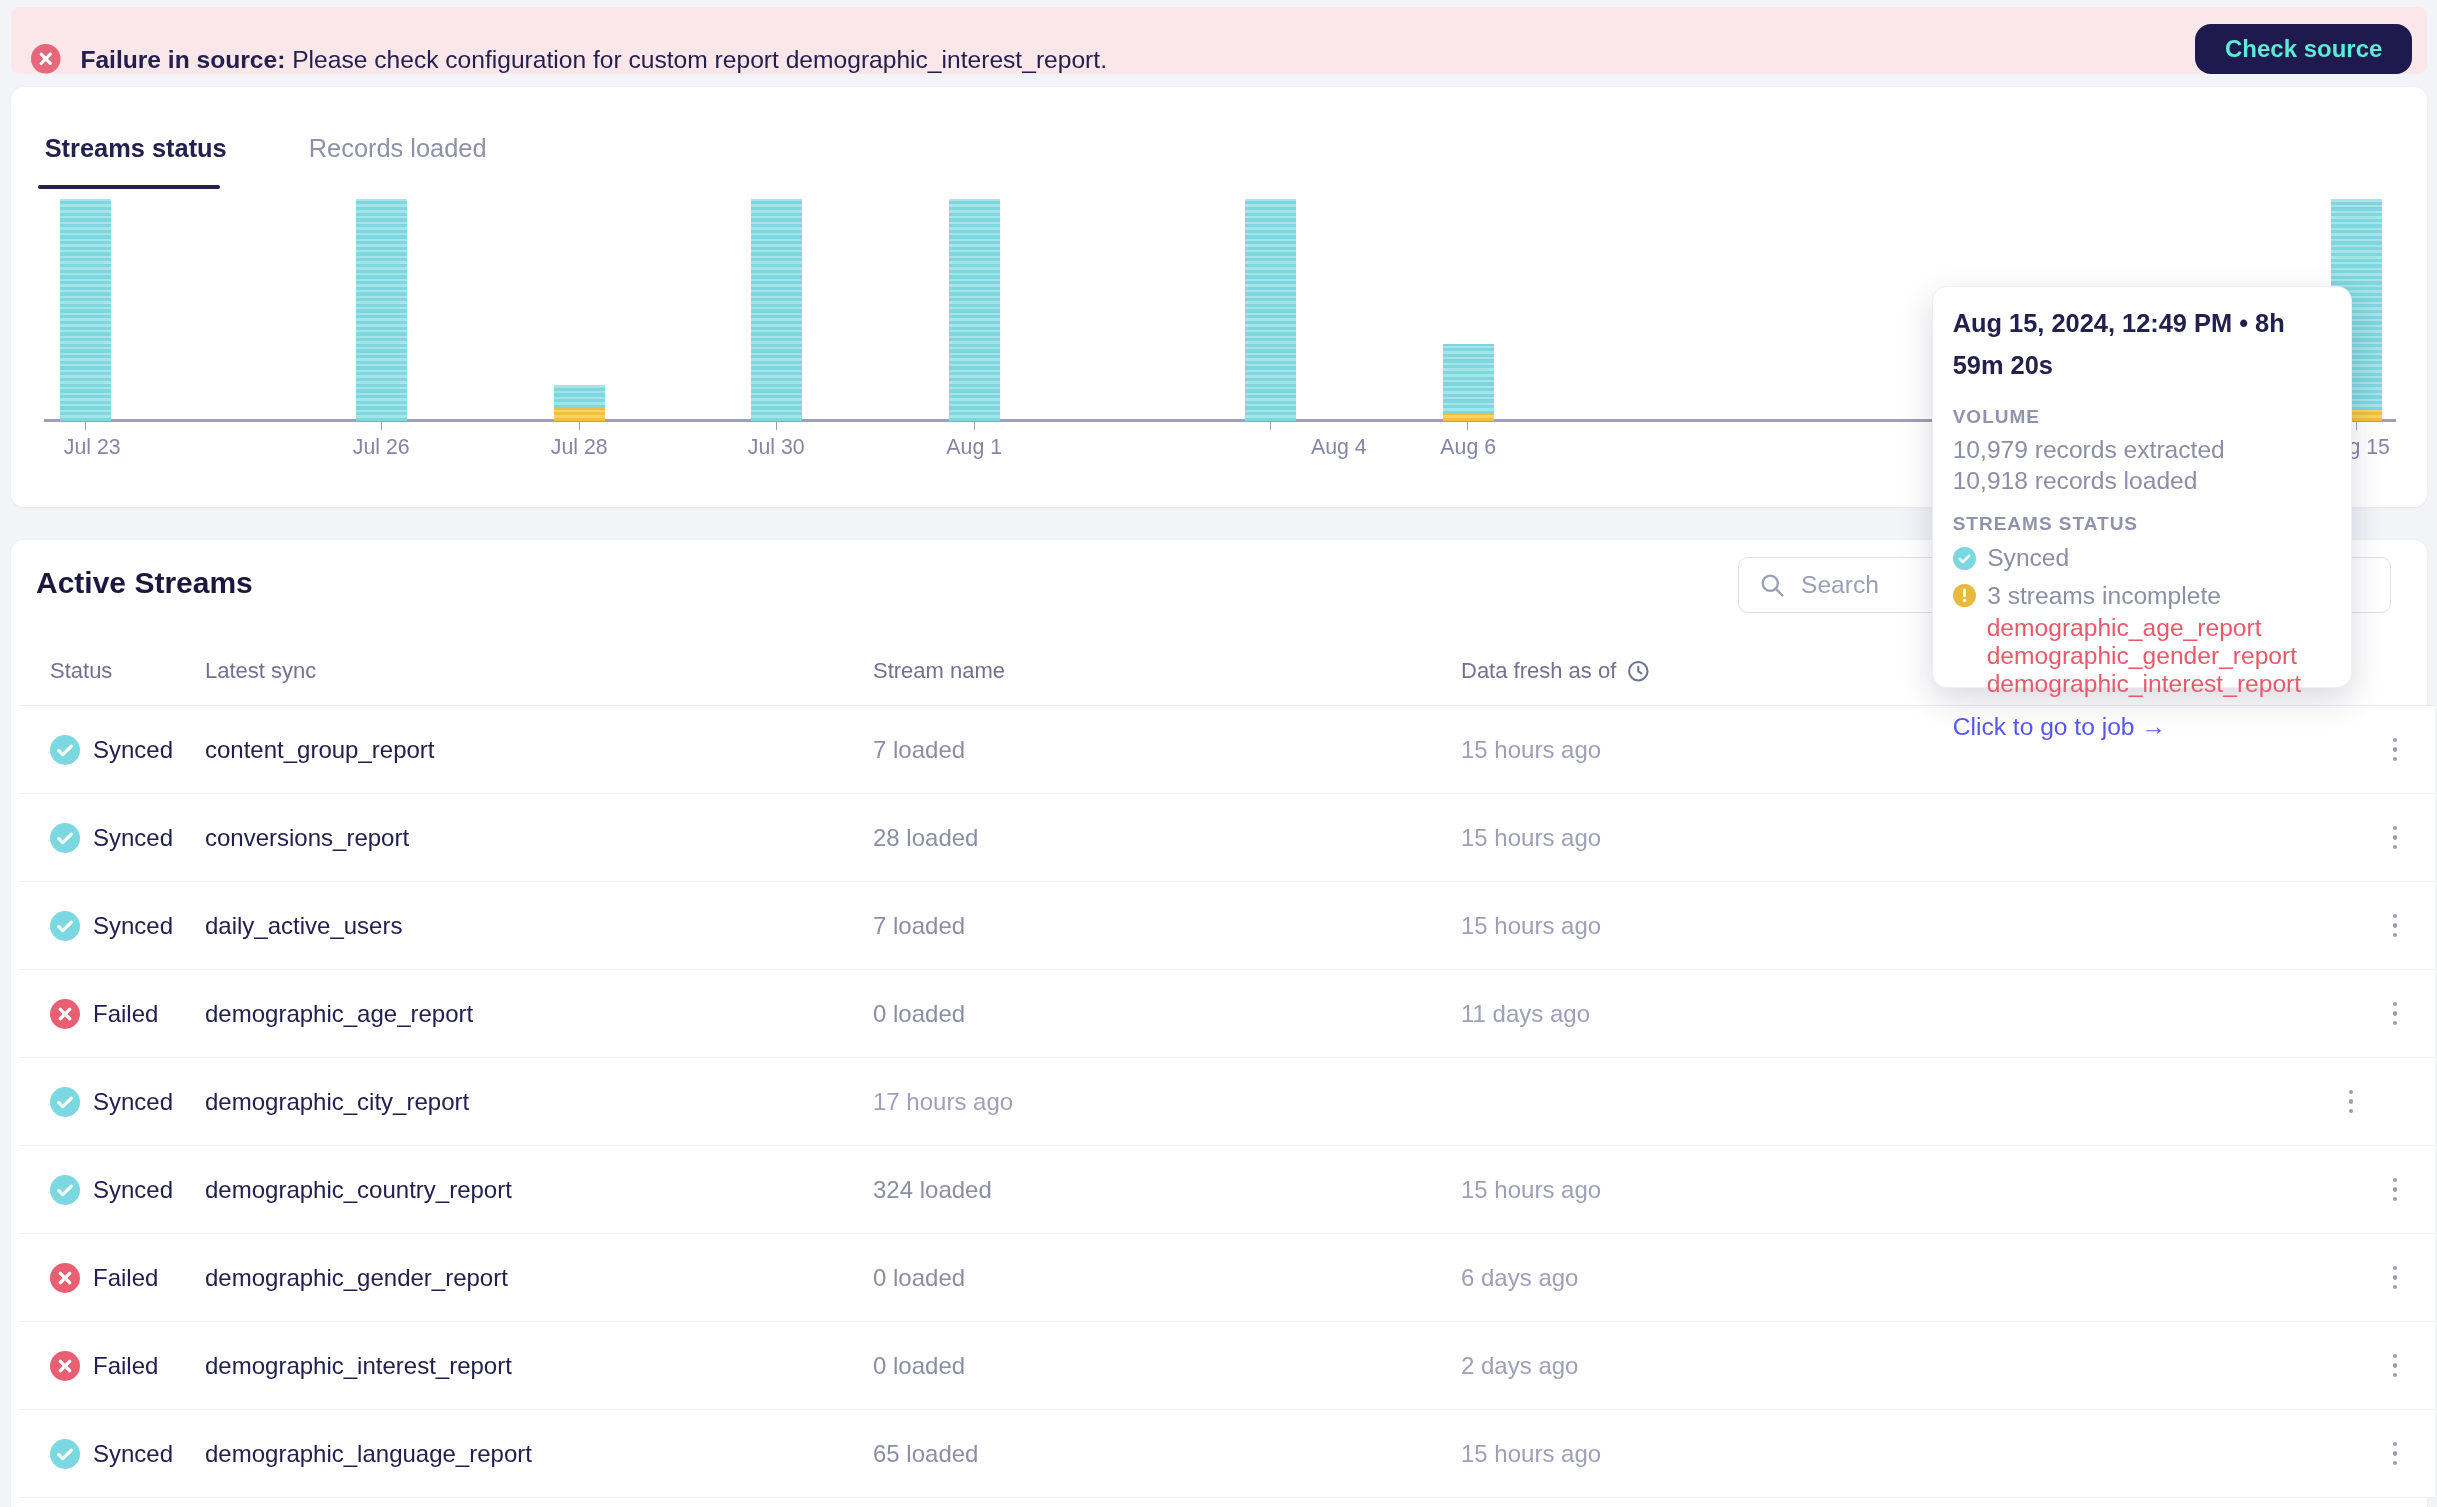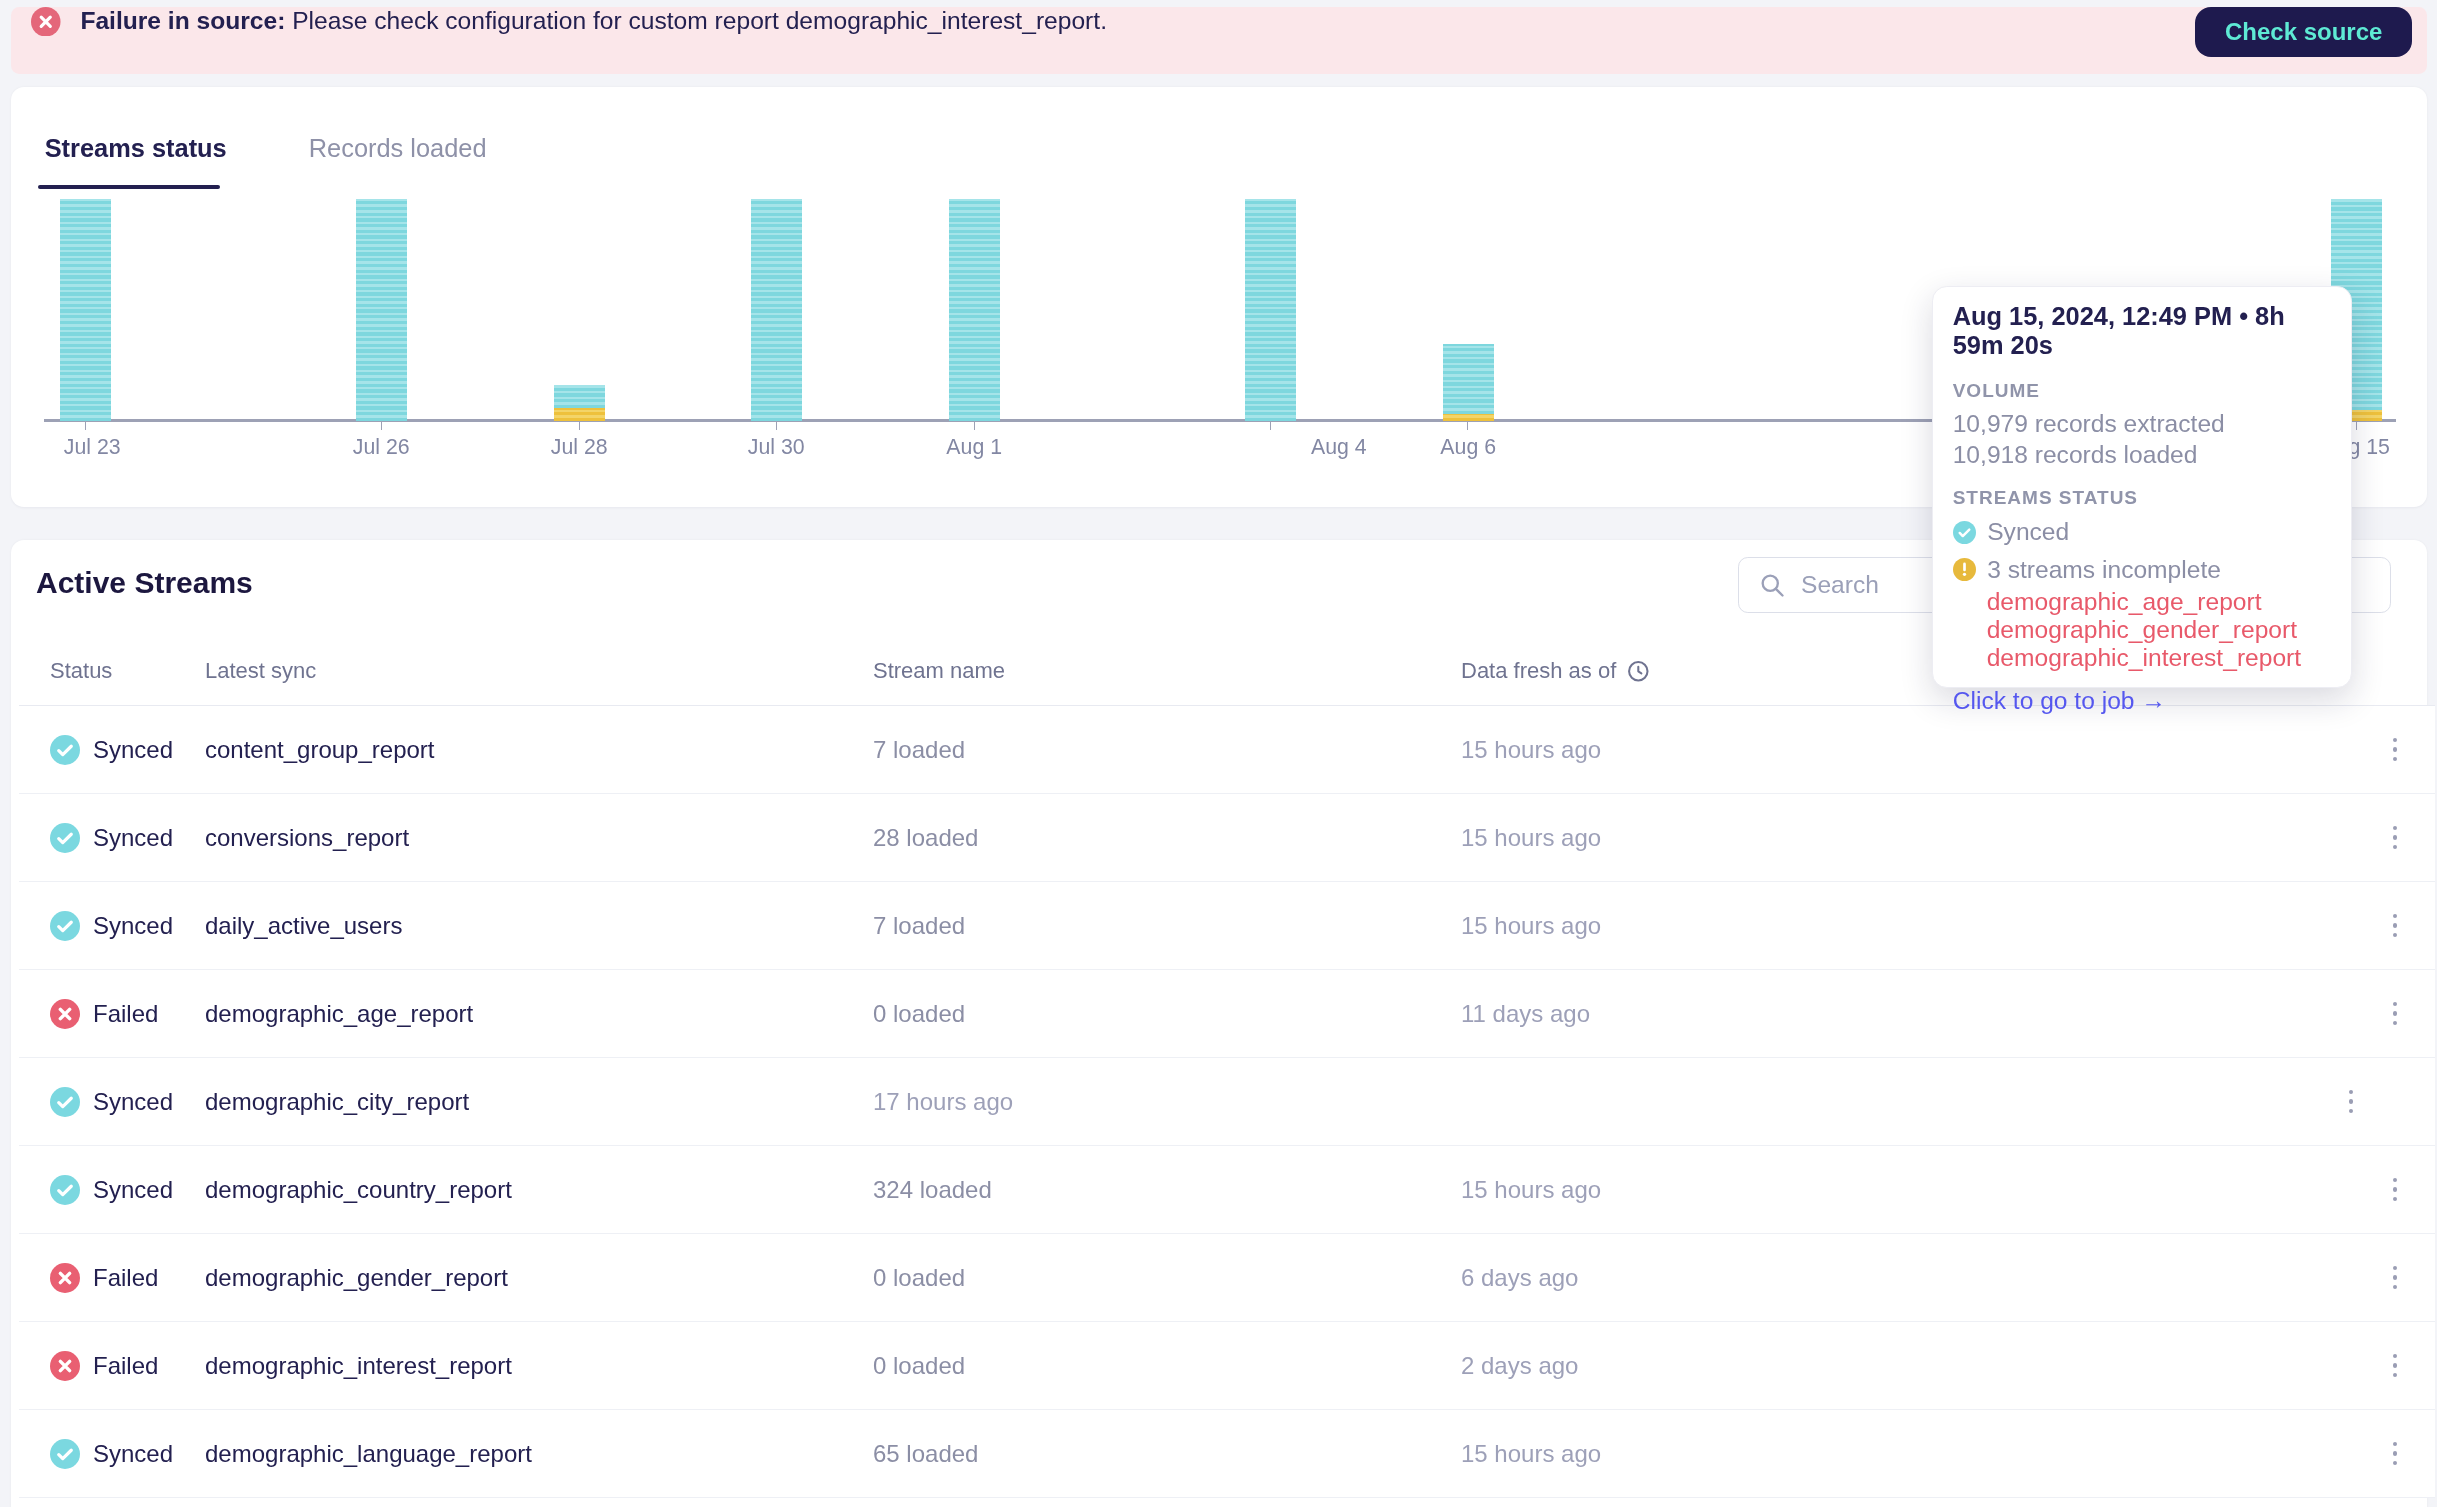--- a/index.html
+++ b/index.html
@@ -8,21 +8,21 @@
     position:relative;
     background:#f3f4f8;
     font-family:"Liberation Sans", sans-serif;
     color:#232050;
     overflow:hidden;
   }
   
   .banner {
     position:absolute; left:10.7px; top:6.6px; width:2416px; height:67px;
     background:#fbe7ea; border-radius:8.2px;
-    display:flex; align-items:flex-start; padding:0 14.8px 0 20.5px;
+    display:flex; align-items:flex-end; padding:0 14.8px 0 20.5px;
   }
   .banner-icon { width:29.5px; height:29.5px; flex:0 0 auto; }
   .banner-text { margin-left:19.7px; font-size:24.6px; color:#232050; }
   .banner-text b { font-weight:700; }
   .check-source-btn {
     margin-left:auto; height:50px; padding:0 29.5px;
     background:#1e1a4e; color:#5eead4; border:none; border-radius:16px;
     font-size:24px; font-weight:600; font-family:inherit; cursor:pointer;
     display:flex; align-items:center;
   }
@@ -50,21 +50,21 @@
   .bar-yellow{ width:100%; background:repeating-linear-gradient(to top,#eec13c 0 3.3px,#f3d468 3.3px 5.7px); }
   .axis-tick { position:absolute; top:335px; width:1.6px; height:8.2px; background:#9da1b5; }
   .axis-label { position:absolute; top:348px; width:115px; text-align:center; font-size:21.3px; color:#8287a3; }
   
   .tooltip {
     position:absolute; left:1932px; top:286px; width:420px; height:402px;
     background:#ffffff; border:0.8px solid #ededf3; border-radius:14.8px;
     box-shadow:0 11.5px 33px rgba(25,25,60,0.16);
     padding:14.8px 19.7px 9.8px 19.7px; z-index:50;
   }
-  .tt-title { font-size:25.4px; font-weight:600; color:#232050; line-height:29px; margin-bottom:19.7px; }
+  .tt-title { font-size:25.4px; font-weight:600; color:#232050; line-height:42px; margin-bottom:19.7px; }
   .tt-section { font-size:19px; font-weight:600; letter-spacing:1px; color:#9094aa; line-height:23px; }
   .tt-line { font-size:24.6px; color:#8b8ea5; line-height:29.5px; }
   .tt-vol1 { margin-top:6.6px; } .tt-vol2 { margin-bottom:16.4px; margin-top:1.6px; }
   .tt-status-row { display:flex; align-items:center; gap:11.5px; margin-top:8.2px; }
   .tt-status-row .st-icon { width:23px; height:23px; flex:0 0 auto; }
   .tt-links { list-style:none; margin:3.3px 0 0 34px; }
   .tt-links li { font-size:24.6px; line-height:28px; color:#e8596a; cursor:pointer; }
   .tt-joblink { display:inline-block; margin-top:14.8px; font-size:24.6px; color:#5557ef; cursor:pointer; text-decoration:none; }
   
   .as-title { position:absolute; left:36px; top:566px; font-size:30px; font-weight:700; color:#1c173f; }

